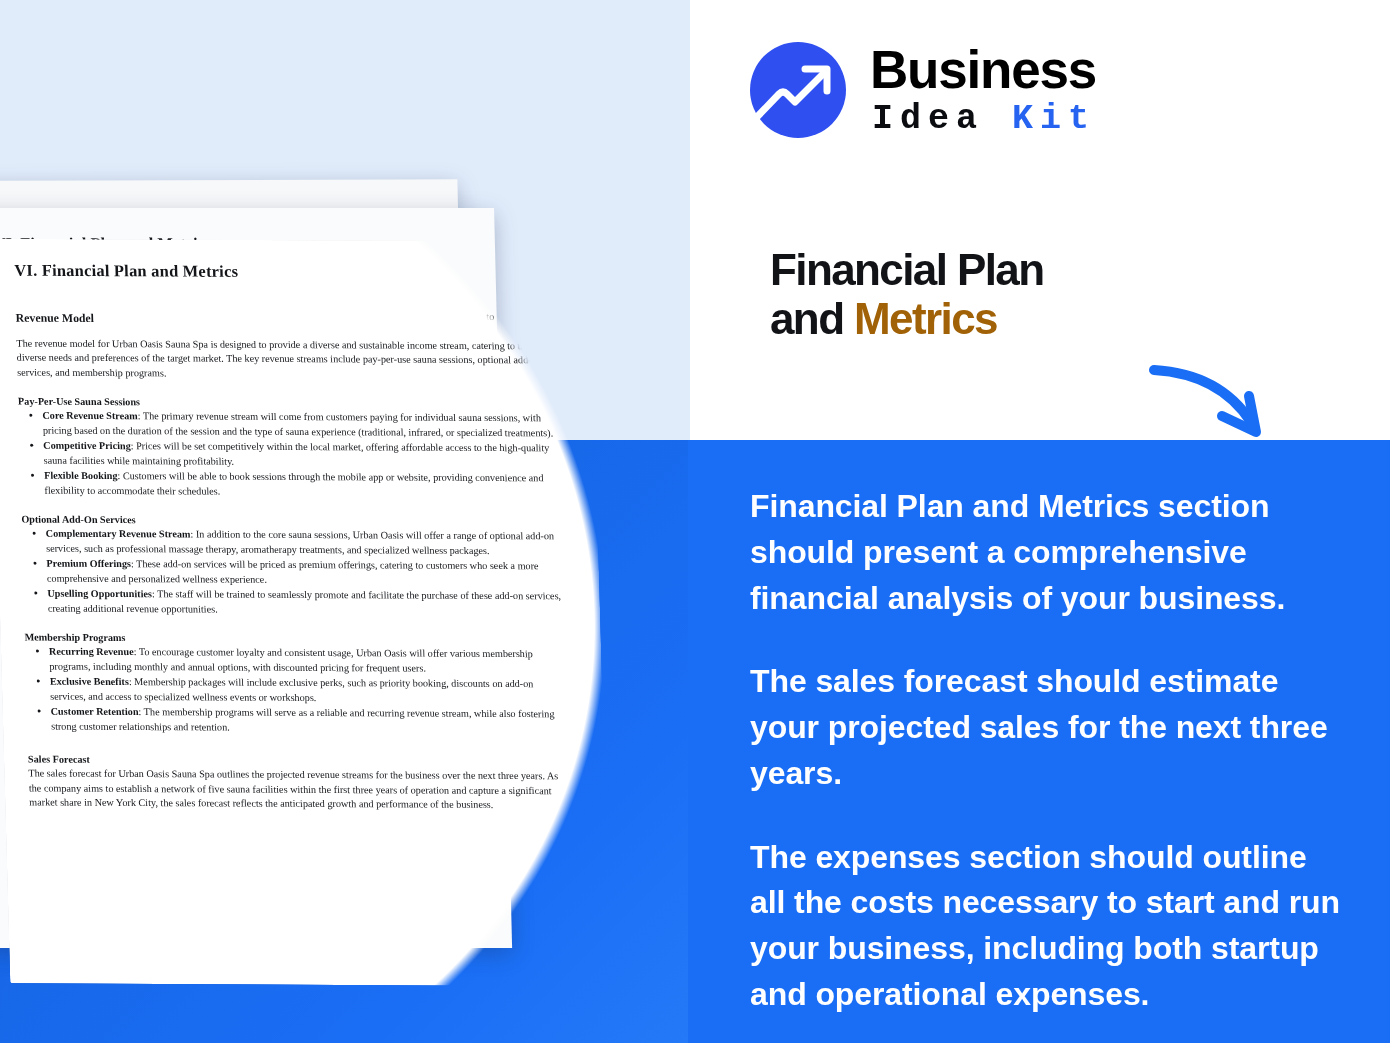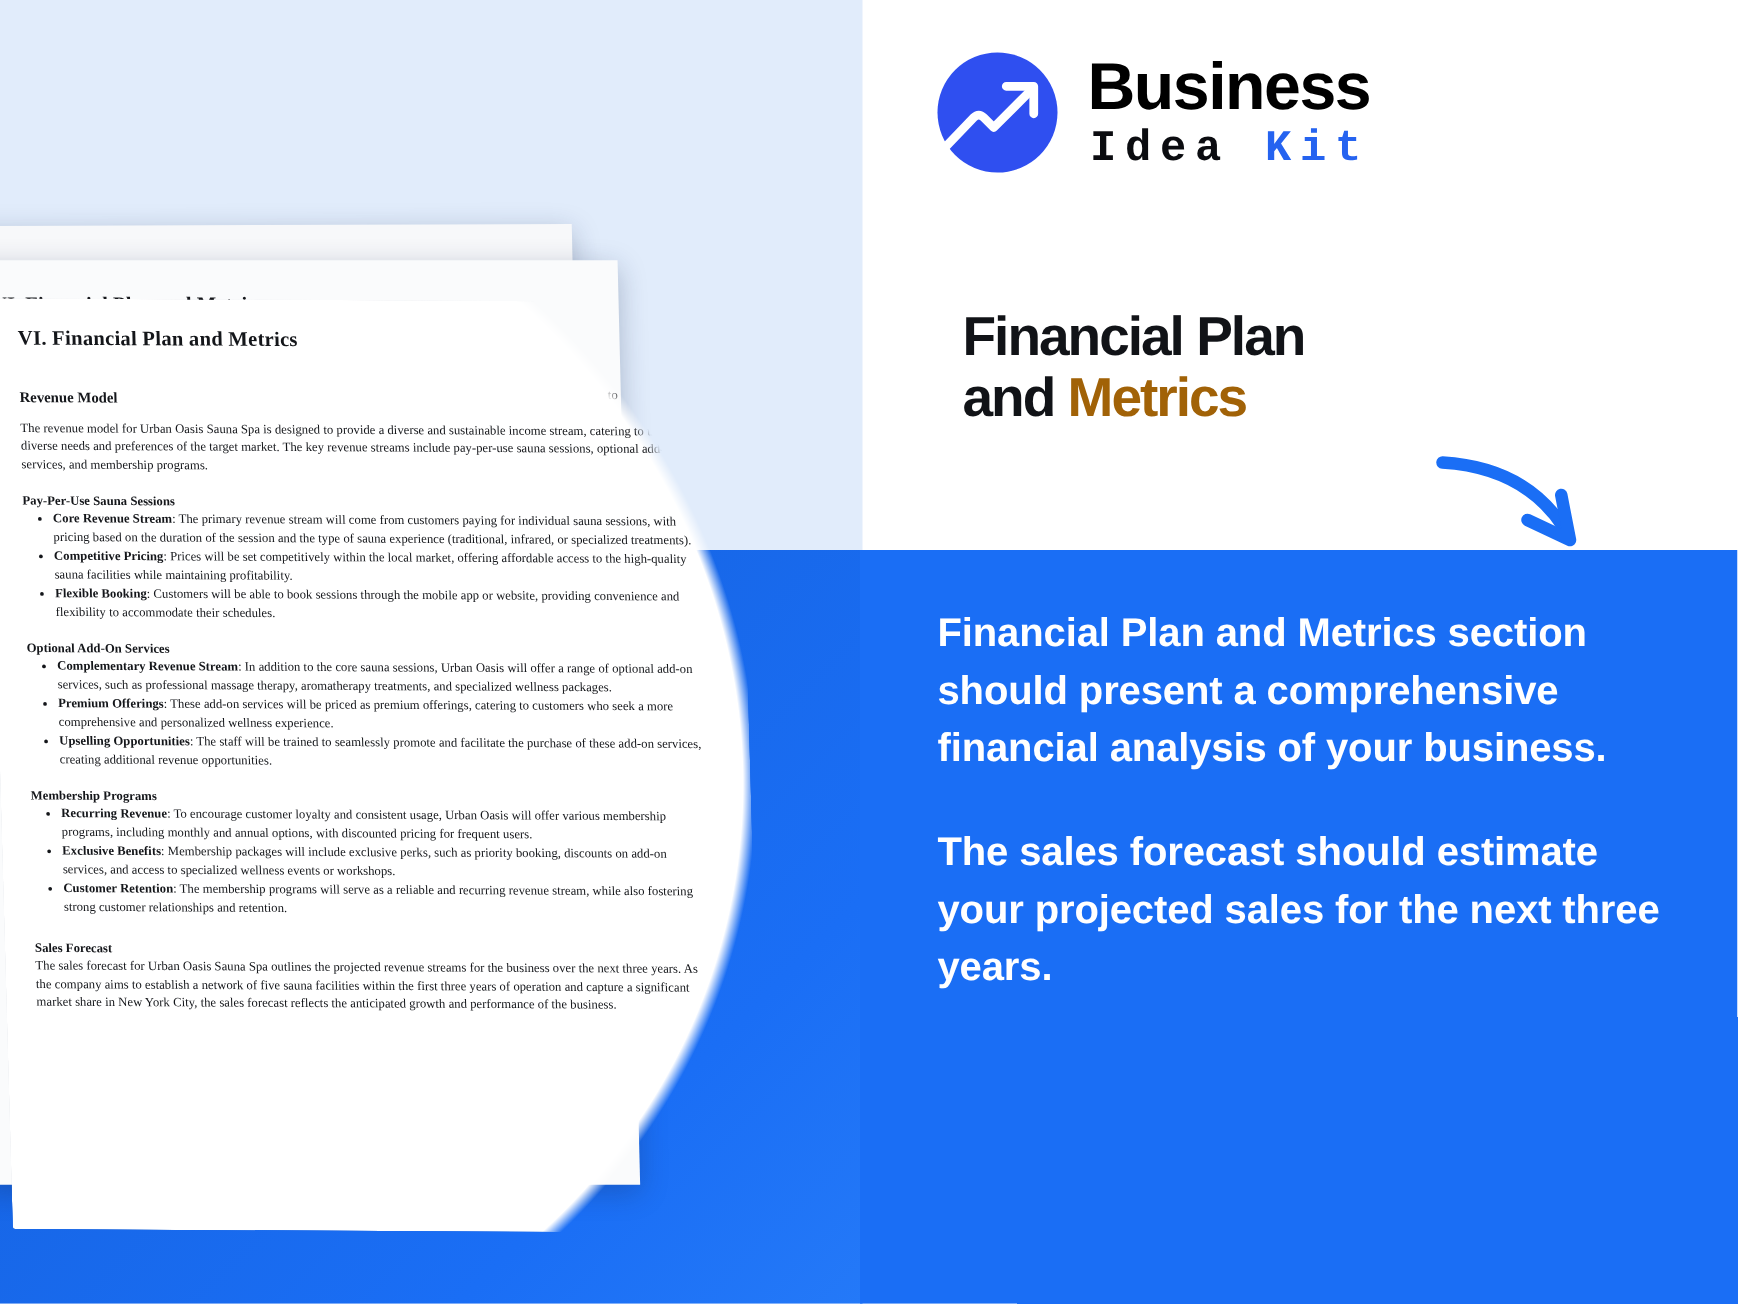--- a/index.html
+++ b/index.html
@@ -198,15 +198,16 @@
   <span id="headline-arrow">
     <svg viewBox="0 0 140 95" width="140" height="95" aria-hidden="true">
       <path d="M6 10 Q72 14 103 62" fill="none" stroke="#1a6ef5" stroke-width="10" stroke-linecap="round"></path>
       <path d="M74 56 L108 72 L101 36" fill="none" stroke="#1a6ef5" stroke-width="10" stroke-linecap="round" stroke-linejoin="round"></path>
     </svg>
   </span>
 
   <div id="copy">
     <p>Financial Plan and Metrics section should present a comprehensive financial analysis of your business.</p>
     <p>The sales forecast should estimate your projected sales for the next three years.</p>
+    <p>The expenses section should outline all the costs necessary to start and run your business, including both startup and operational expenses.</p>
   </div>
 
 </div>
 
 </body></html>

